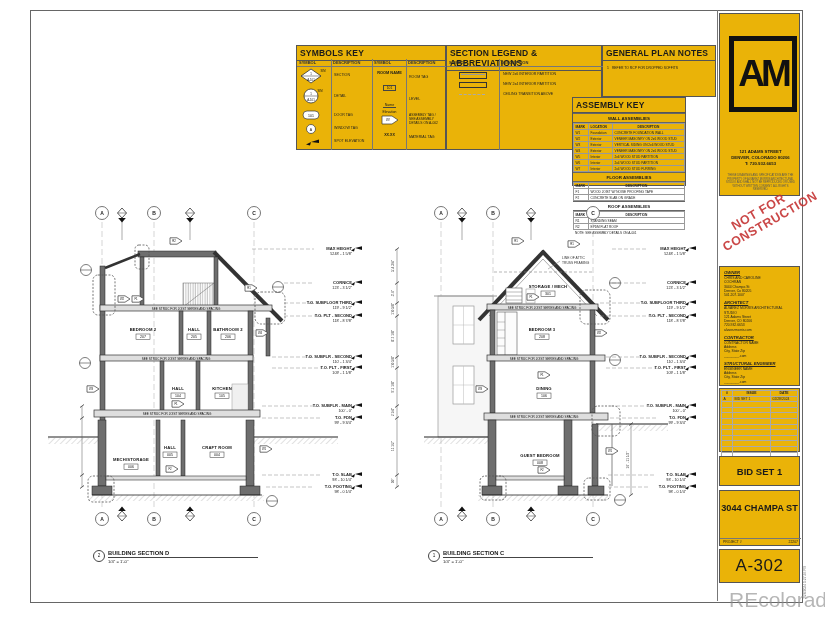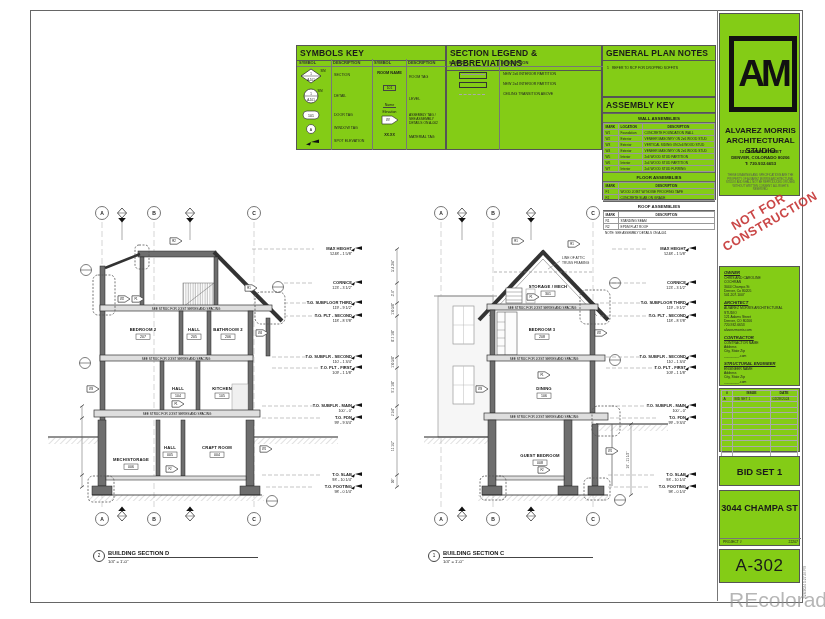--- a/index.html
+++ b/index.html
@@ -1,19 +1,19 @@
 <!DOCTYPE html>
 <html><head>
 <meta charset="utf-8">
 <style>
   html,body{margin:0;padding:0;background:#fff}
   #sheet{position:relative;width:825px;height:619px;background:#ffffff;overflow:hidden;
          font-family:"Liberation Sans",sans-serif;color:#1a1a1a}
   .abs{position:absolute}
-  .box{position:absolute;border:1px solid #555;background:#84cc16;box-sizing:border-box}
+  .box{position:absolute;border:1px solid #555;background:#eab308;box-sizing:border-box}
   .ttl{font-size:8.5px;font-weight:700;letter-spacing:.2px;padding:2px 3px;border-bottom:0.8px solid #555}
   .hdr{font-size:4px;font-weight:700;color:#333;border-bottom:0.8px solid #777;padding:1px 2px;box-sizing:border-box}
   .cell{font-size:3.6px;color:#222;padding:1px 2px;box-sizing:border-box}
   .vline{position:absolute;width:0;border-left:0.8px solid #777}
   table.asm{border-collapse:collapse;width:100%;table-layout:fixed}
   table.asm td,table.asm th{border:0.5px solid #999;font-size:3.2px;padding:0.5px 1.5px;
       font-weight:400;text-align:left;overflow:hidden;white-space:nowrap;color:#222}
   table.asm th{font-weight:700}
   .subt{font-size:4.4px;font-weight:700;text-align:center;padding:1.5px 0;border-top:0.8px solid #666;border-bottom:0.8px solid #666}
   .tb-label{font-size:4.2px;font-weight:700;font-style:italic;text-decoration:underline;color:#222}
@@ -145,21 +145,21 @@
         <div style="margin:0.8px 1px;height:1.2px;background:#999"></div>
       </div>
       <div class="abs" style="left:12px;top:23px;width:26px;height:4px;border:0.8px solid #333"></div>
       <div class="abs" style="left:12px;top:35px;width:26px;border-top:1px dashed #aaa"></div>
       <div class="cell abs" style="left:54px;top:12px;width:100px">NEW 2x6 INTERIOR PARTITION</div>
       <div class="cell abs" style="left:54px;top:22px;width:100px">NEW 2x4 INTERIOR PARTITION</div>
       <div class="cell abs" style="left:54px;top:32px;width:100px">CEILING TRANSITION ABOVE</div>
     </div>
   </div>
 
-  <div class="box" style="left:602px;top:97px;width:114px;height:103px">
+  <div class="box" style="left:572px;top:97px;width:114px;height:89px">
     <div class="ttl">ASSEMBLY KEY</div>
     <div class="subt">WALL ASSEMBLIES</div>
     <table class="asm">
       <tbody>
           <tr>
             <th style="width:11px">MARK</th>
             <th style="width:20px">LOCATION</th>
             <th style="text-align:center">DESCRIPTION</th>
           </tr>
       <tr>
@@ -232,24 +232,20 @@
             <td>EPDM FLAT ROOF</td>
           </tr>
     </tbody>
       </table>
     <div style="font-size:3.1px;padding:1px 2px">NOTE: SEE ASSEMBLY DETAILS ON A-001</div>
   </div>
 
   <div class="box" style="left:719px;top:13px;width:81px;height:183px">
     <div class="abs" style="left:9px;top:22px;width:58px;height:66px;border:5px solid #111;display:flex;align-items:center;justify-content:center">
       <span style="font-size:37px;font-weight:700;letter-spacing:-4px;color:#111">AM</span>
-    </div>
-    <div class="abs" style="left:0;top:112px;width:81px;text-align:center;font-weight:800;font-size:8px;line-height:1.25">
-      <div>ALVAREZ MORRIS</div>
-      <div>ARCHITECTURAL STUDIO</div>
     </div>
     <div class="abs" style="left:0;top:135px;width:81px;text-align:center;font-weight:700;font-size:4.3px;line-height:1.4">
       <div>121 ADAMS STREET</div>
       <div>DENVER, COLORADO 80206</div>
       <div>T: 720.932.6653</div>
     </div>
     <div class="abs" style="left:5px;top:160px;width:71px;font-size:2.7px;color:#555;text-align:center;line-height:1.3">THESE DRAWINGS AND SPECIFICATIONS ARE THE PROPERTY OF ALVAREZ MORRIS ARCHITECTURAL STUDIO AND SHALL NOT BE REPRODUCED OR USED WITHOUT WRITTEN CONSENT. ALL RIGHTS RESERVED.</div>
   </div>
 
   <div class="stamp">

